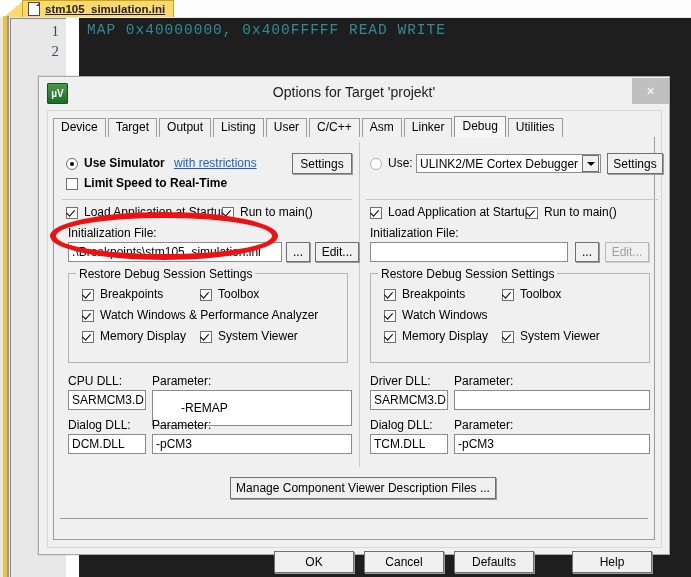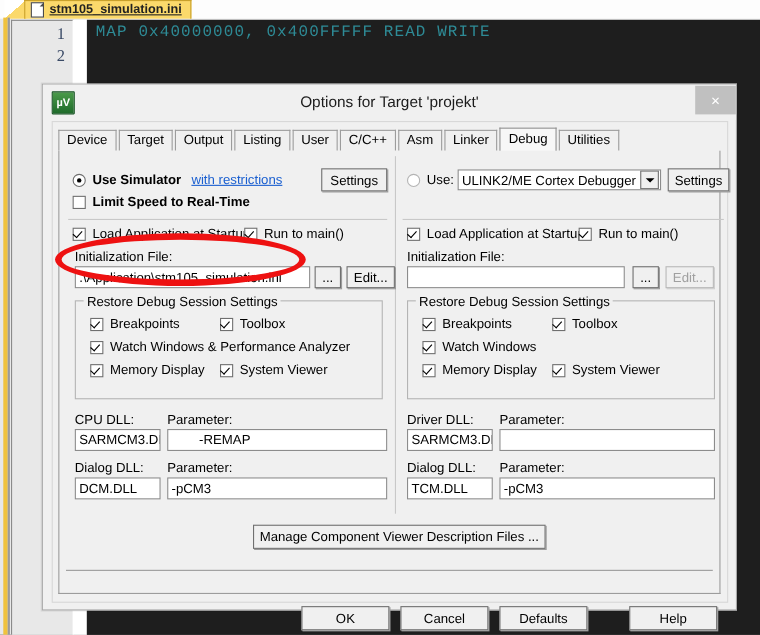--- a/index.html
+++ b/index.html
@@ -203,21 +203,21 @@
       <div class="lbl" style="left:30px;top:39px;font-weight:bold;">Limit Speed to Real-Time</div>
 
       <div class="hr" style="left:8px;top:62px;width:290px;"></div>
 
       <div class="cb on" style="left:12px;top:70px;"></div>
       <div class="lbl" style="left:30px;top:68px;">Load Application at Startup</div>
       <div class="cb on" style="left:168px;top:70px;"></div>
       <div class="lbl" style="left:186px;top:68px;">Run to main()</div>
 
       <div class="lbl" style="left:14px;top:89px;">Initialization File:</div>
-      <div class="tin" style="left:14px;top:105px;width:214px;height:20px;">.\Application\stm105_simulation.ini</div>
+      <div class="tin" style="left:14px;top:105px;width:214px;height:20px;">.\Breakpoints\stm105_simulation.ini</div>
       <div class="btn" style="left:232px;top:105px;width:24px;height:20px;">...</div>
       <div class="btn" style="left:261px;top:105px;width:44px;height:20px;">Edit...</div>
 
       <div class="group" style="left:14px;top:136px;width:280px;height:90px;"></div>
       <div class="group-title" style="left:22px;top:130px;">Restore Debug Session Settings</div>
 
       <div class="cb on" style="left:28px;top:152px;"></div>
       <div class="lbl" style="left:46px;top:150px;">Breakpoints</div>
       <div class="cb on" style="left:146px;top:152px;"></div>
       <div class="lbl" style="left:164px;top:150px;">Toolbox</div>
@@ -226,21 +226,21 @@
       <div class="lbl" style="left:46px;top:171px;">Watch Windows &amp; Performance Analyzer</div>
 
       <div class="cb on" style="left:28px;top:194px;"></div>
       <div class="lbl" style="left:46px;top:192px;">Memory Display</div>
       <div class="cb on" style="left:146px;top:194px;"></div>
       <div class="lbl" style="left:164px;top:192px;">System Viewer</div>
 
       <div class="lbl" style="left:14px;top:237px;">CPU DLL:</div>
       <div class="lbl" style="left:98px;top:237px;">Parameter:</div>
       <div class="tin" style="left:14px;top:253px;width:78px;height:20px;">SARMCM3.DLL</div>
-      <div class="tin" style="left:98px;top:253px;width:200px;height:20px;padding-left:28px;">-REMAP</div>
+      <div class="tin" style="left:98px;top:253px;width:200px;height:36px;padding-left:28px;">-REMAP</div>
 
       <div class="lbl" style="left:14px;top:281px;">Dialog DLL:</div>
       <div class="lbl" style="left:98px;top:281px;">Parameter:</div>
       <div class="tin" style="left:14px;top:297px;width:78px;height:20px;">DCM.DLL</div>
       <div class="tin" style="left:98px;top:297px;width:200px;height:20px;">-pCM3</div>
 
       <div class="radio off" style="left:316px;top:21px;"></div>
       <div class="lbl" style="left:334px;top:19px;">Use:</div>
 
       <div id="dbg-combo" style="left:362px;top:17px;width:185px;height:19px;">

